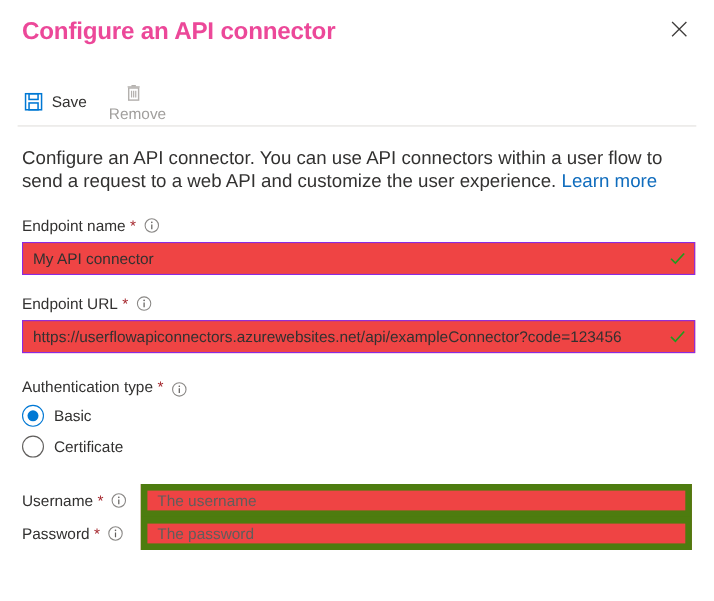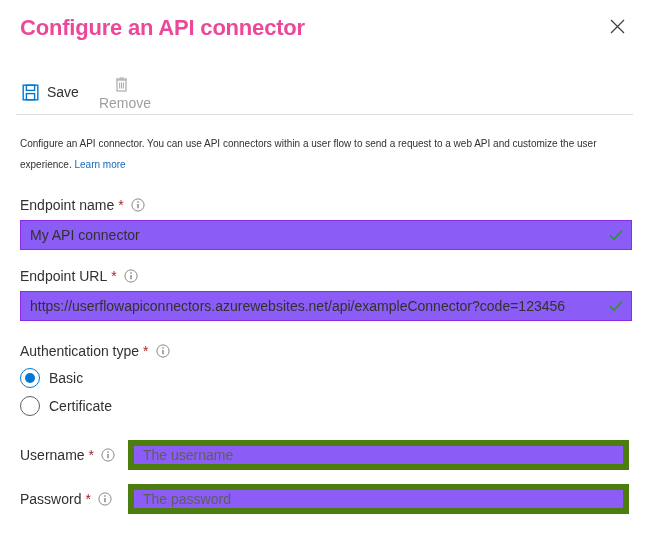--- a/index.html
+++ b/index.html
@@ -91,21 +91,21 @@
     background: #e1dfdd;
     margin: 0 16px;
   }
 
   
   .panel-body {
     padding: 18px 20px 0 20px;
     box-sizing: border-box;
   }
   .description {
-    font-size: 10px;
+    font-size: 17px;
     line-height: 21px;
     color: #323130;
     margin: 0 0 20px 0;
     max-width: 614px;
   }
   .link {
     color: #0f6cbd;
     text-decoration: none;
     cursor: pointer;
   }
@@ -139,21 +139,21 @@
     cursor: pointer;
   }
   .info-icon svg { display: block; }
 
   .input-wrap {
     position: relative;
     width: 612px;
     height: 30px;
     box-sizing: border-box;
     border: 1px solid #8a2be2;
-    background: #8b5cf6;
+    background: #ef4444;
     display: flex;
     align-items: center;
   }
   .input-wrap.valid { border-color: #8a2be2; }
   .input-wrap input {
     border: none;
     outline: none;
     background: transparent;
     font-family: inherit;
     font-size: 14px;
@@ -173,21 +173,21 @@
     width: 14px;
     height: 14px;
     display: flex;
     align-items: center;
     justify-content: center;
   }
   .valid-check svg { display: block; }
 
   
   .radio-group { margin-top: 20px; margin-bottom: 18px; }
-  .radio-group .field-label-row { margin-bottom: 7px; }
+  .radio-group .field-label-row { margin-bottom: 7px; align-items: flex-end; }
   .radio-option {
     display: flex;
     height: 26px;
     cursor: pointer;
     margin-bottom: 2px;
   }
   .radio-mark {
     width: 20px;
     height: 20px;
     border-radius: 50%;
@@ -216,21 +216,20 @@
   .radio-label {
     font-size: 14px;
     color: #323130;
     line-height: 20px;
   }
 
   
   .field-inline {
     display: flex;
     align-items: center;
-    margin-bottom: 14px;
     height: 30px;
   }
   .field-inline .inline-label-row {
     width: 108px;
     display: flex;
     align-items: center;
     flex: none;
   }
   .field-inline .input-wrap {
     border: 6px solid #4d7c0f;

